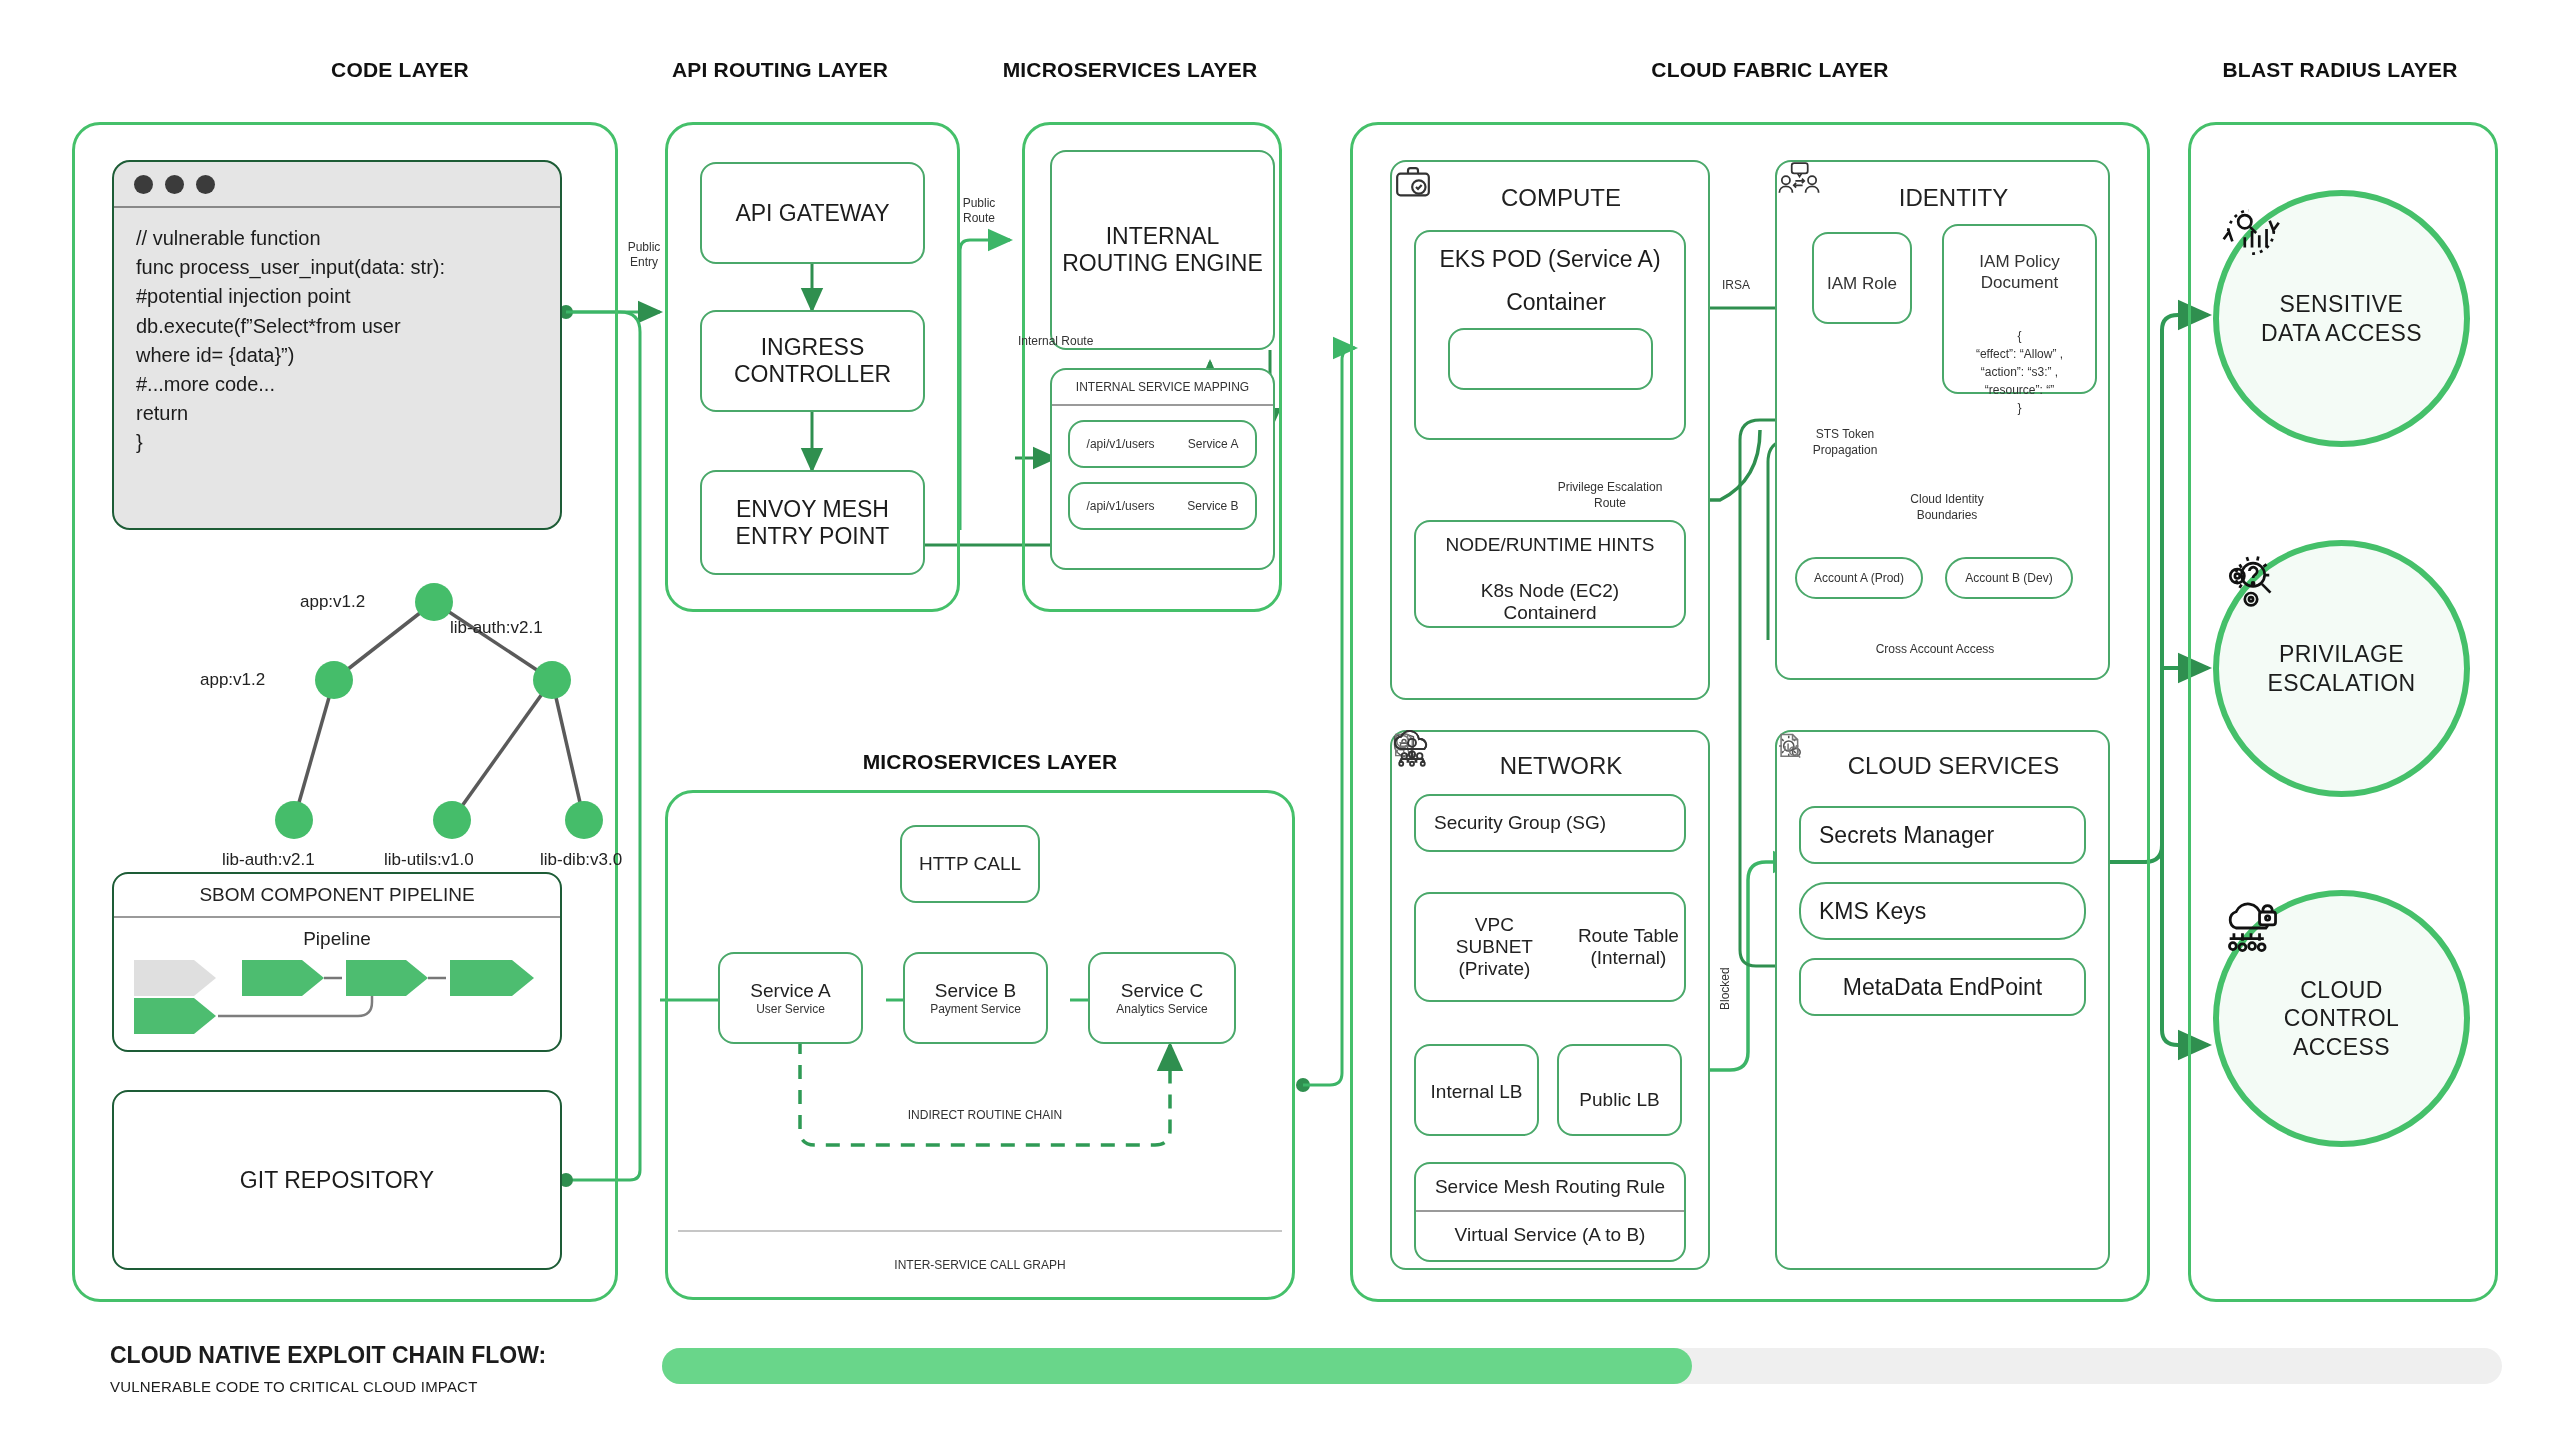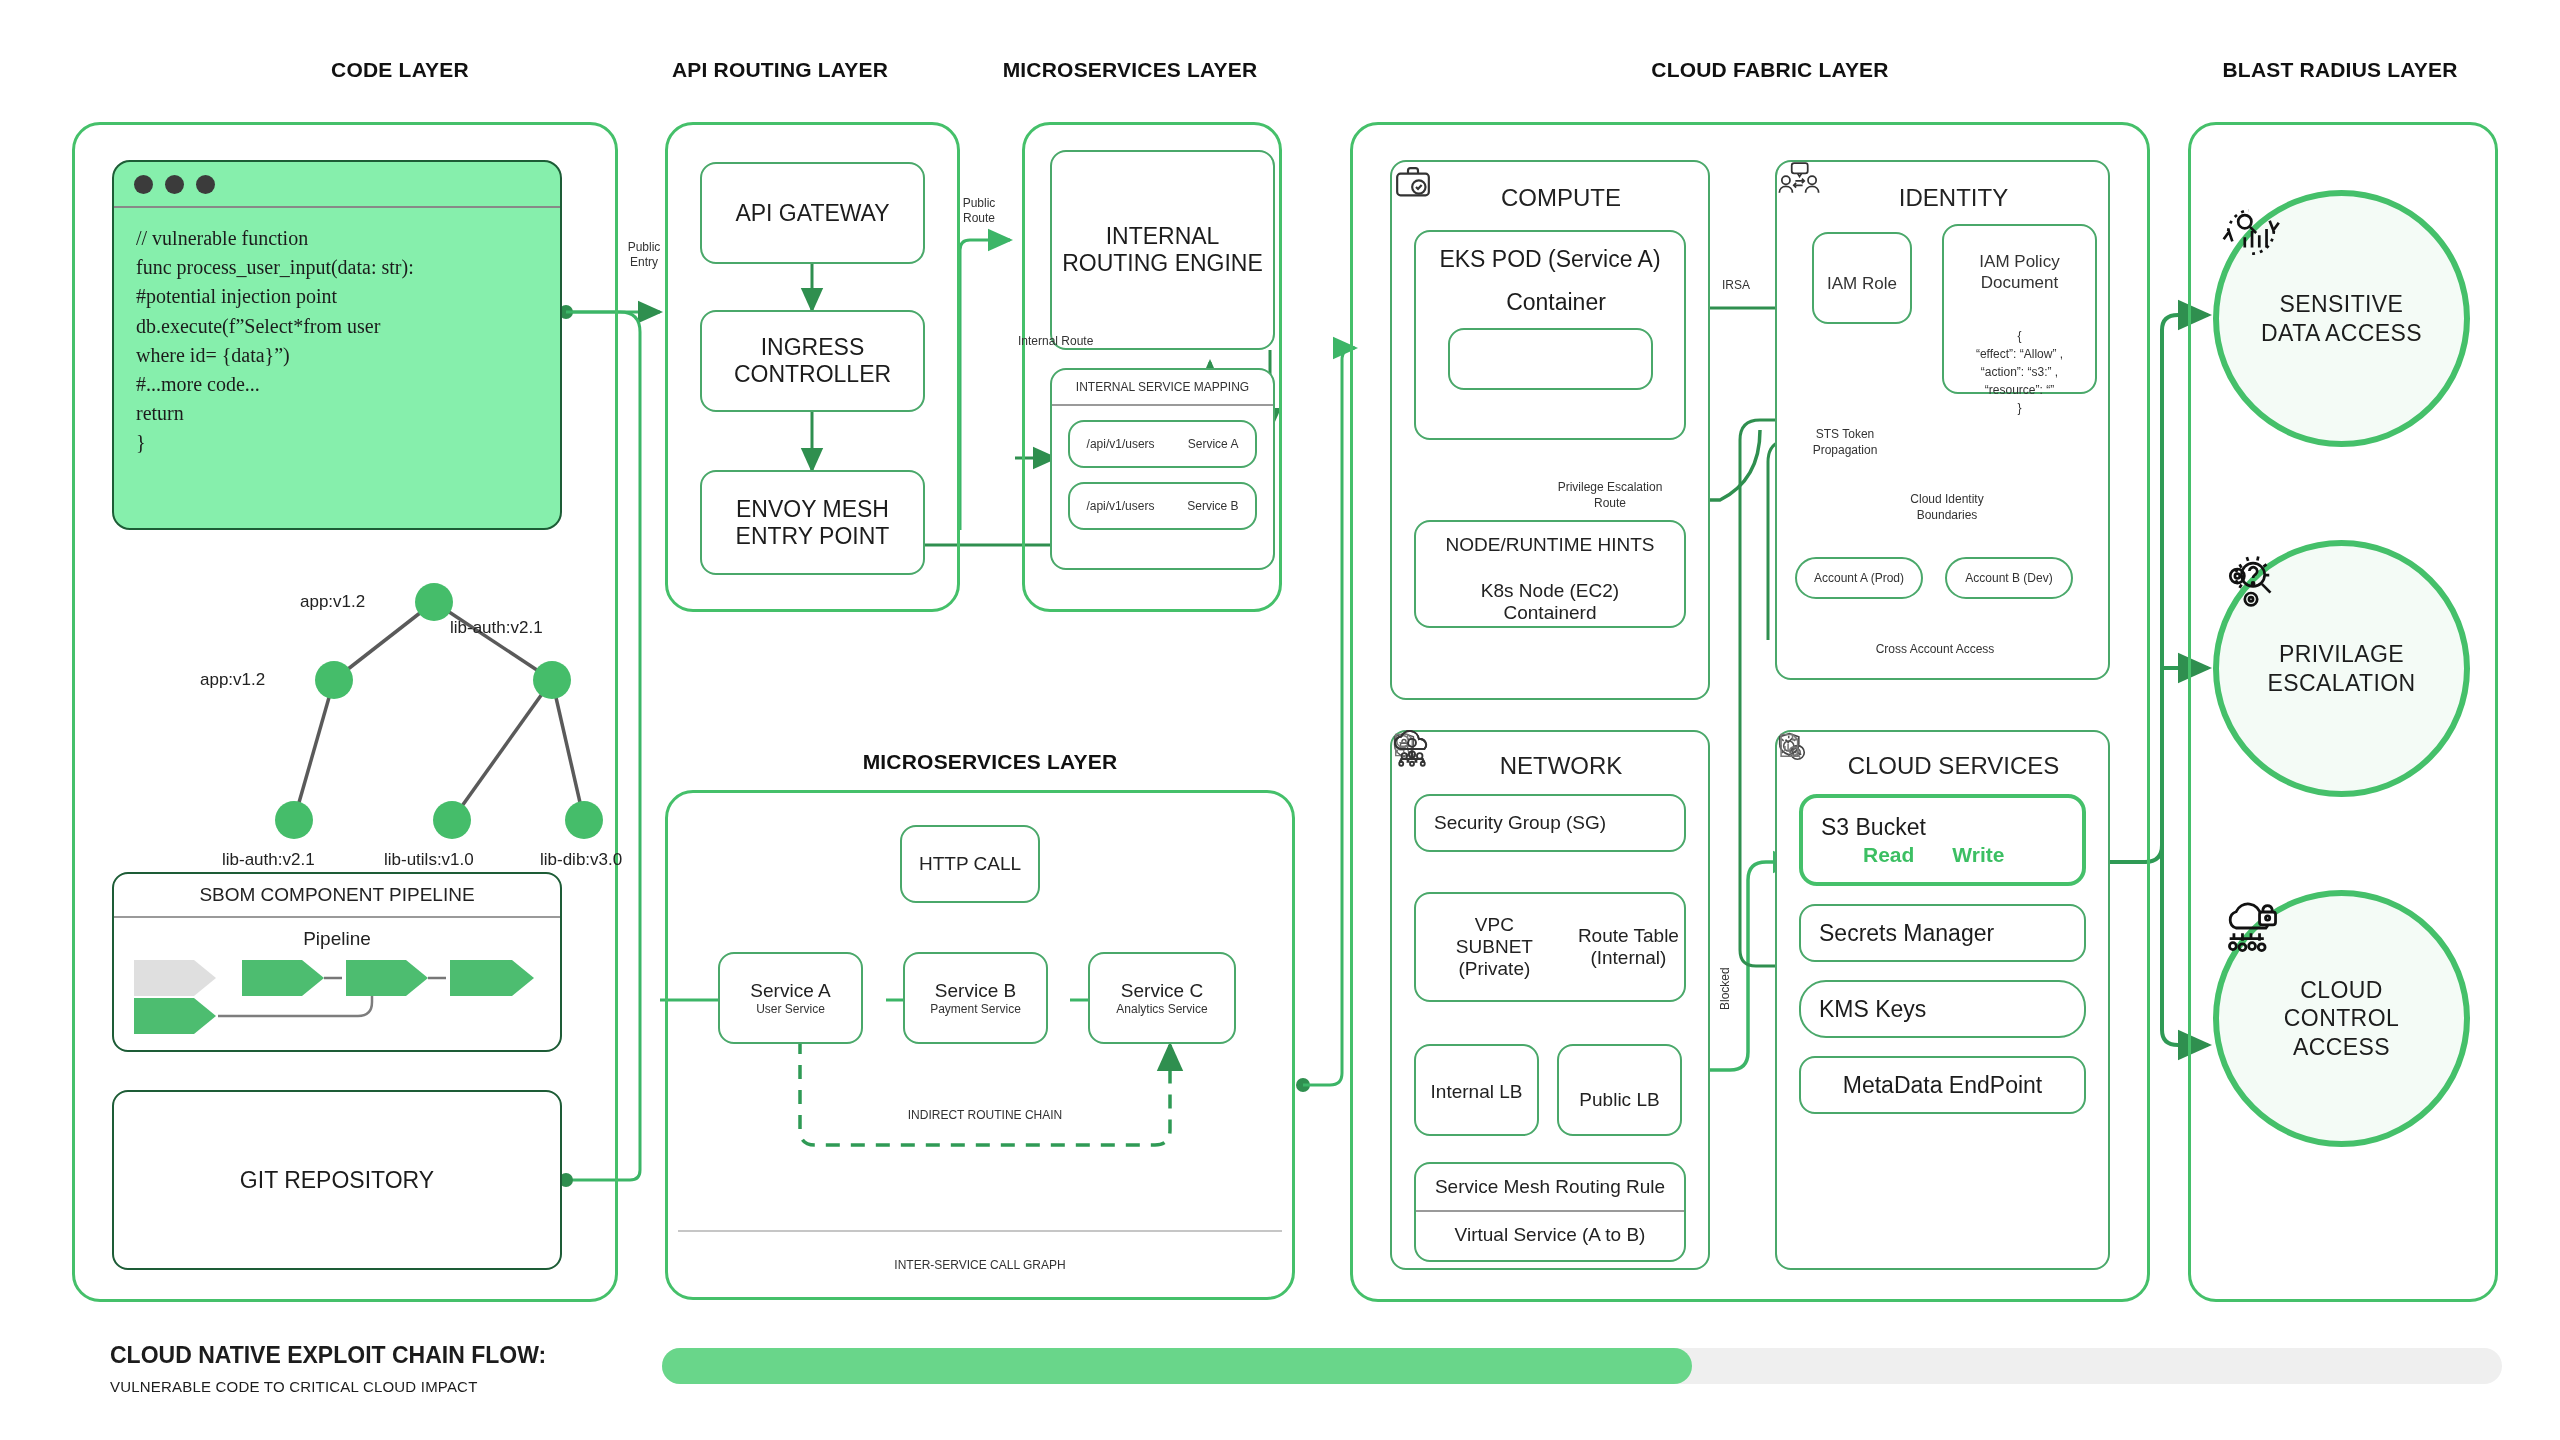--- a/index.html
+++ b/index.html
@@ -9,21 +9,21 @@
   .layer-title{font-weight:bold;font-size:21px;letter-spacing:.2px;text-align:center;color:#111;}
   .layer-box{border:3px solid #45c06a;border-radius:28px;box-sizing:border-box;}
   .card{border:2px solid #2f7d4f;border-radius:16px;box-sizing:border-box;background:#fff;
         display:flex;align-items:center;justify-content:center;text-align:center;}
   .card.light{border-color:#4aa86a;}
   .sec-title{font-size:24px;color:#222;}
   .small{font-size:14px;color:#333;}
   .tiny{font-size:12px;color:#333;}
   .mid{font-size:19px;color:#222;}
   .big{font-size:23px;color:#1c1c1c;}
-  .code-win{border:2.5px solid #1d5c36;border-radius:18px;background:#86efac;box-sizing:border-box;overflow:hidden;font-family:Liberation Serif, serif;}
+  .code-win{border:2.5px solid #1d5c36;border-radius:18px;background:#e5e5e5;box-sizing:border-box;overflow:hidden;}
   .code-bar{height:44px;border-bottom:2px solid #888;display:flex;align-items:center;gap:12px;padding-left:20px;}
   .dot{width:19px;height:19px;border-radius:50%;background:#3b3b3b;}
   .code-body{padding:16px 22px;font-size:20px;line-height:1.46;color:#1c1c1c;white-space:pre-wrap;}
   .node{width:38px;height:38px;border-radius:50%;background:#45bd6a;position:absolute;}
   .nlabel{position:absolute;font-size:17px;color:#222;white-space:nowrap;}
   .hdr{font-size:19px;color:#222;padding:10px 16px;}
   .rule{height:2px;background:#9a9a9a;}
   .rowtxt{font-size:19px;color:#222;padding:12px 16px;}
   .circle{border:6px solid #45c06a;border-radius:50%;background:#f4fbf6;
           display:flex;flex-direction:column;align-items:center;justify-content:center;text-align:center;}
@@ -352,35 +352,20 @@
   <div class="card light" style="margin:26px 22px 0;height:100px;flex-direction:column;align-items:stretch;justify-content:flex-start;">
     <div class="rowtxt">Service Mesh Routing Rule</div>
     <div class="rule"></div>
     <div class="rowtxt">Virtual Service (A to B)</div>
   </div>
 </div>
 <div class="abs tiny" style="left:1718px;top:1010px;transform:rotate(-90deg);transform-origin:left top;">Blocked</div>
 
 <div class="abs card light" style="left:1775px;top:730px;width:335px;height:540px;flex-direction:column;align-items:stretch;justify-content:flex-start;">
   <div class="sec-title" style="padding:20px 0 8px 22px;">CLOUD SERVICES</div>
-  <div class="card" style="margin:6px 22px 0;height:92px;border:4px solid #45c06a;border-radius:18px;flex-direction:column;justify-content:center;">
-    <div style="display:flex;align-items:center;gap:14px;align-self:flex-start;margin-left:18px;">
-      <svg width="30" height="30" viewBox="0 0 22 22" fill="none" stroke="#444" stroke-width="1.2">
-        <path d="M9 1.2L16 3.5v5.3c0 4-2.8 6.6-7 8-4.2-1.4-7-4-7-8V3.5z"></path>
-          <path d="M6.2 5.6l2 2 3.4-3.4"></path>
-        <circle cx="15" cy="15" r="5"></circle>
-          <path d="M15 11.5v3.5l2.8 1.6"></path>
-      </svg>
-      <span class="big">S3 Bucket</span>
-    </div>
-    <div style="display:flex;gap:38px;margin-left:60px;align-self:flex-start;margin-top:2px;">
-      <span class="rw">Read</span>
-      <span class="rw">Write</span>
-    </div>
-  </div>
   <div class="card light" style="margin:18px 22px 0;height:58px;justify-content:flex-start;padding-left:18px;gap:14px;">
     <svg width="26" height="28" viewBox="0 0 20 22" fill="none" stroke="#555" stroke-width="1.2">
       <circle cx="9" cy="11" r="4"></circle>
         <path d="M9 3v2M9 17v2M1.5 11h2M14.5 11h2M3.5 5.5l1.5 1.5M13 15l1.5 1.5M14.5 5.5L13 7M5 15l-1.5 1.5"></path>
       <circle cx="15" cy="16" r="3"></circle>
     </svg>
     <span class="big">Secrets Manager</span>
   </div>
   <div class="card light" style="margin:18px 22px 0;height:58px;justify-content:flex-start;padding-left:18px;gap:14px;border-radius:27px;">
     <svg width="26" height="28" viewBox="0 0 20 22" fill="none" stroke="#777" stroke-width="1.2">

